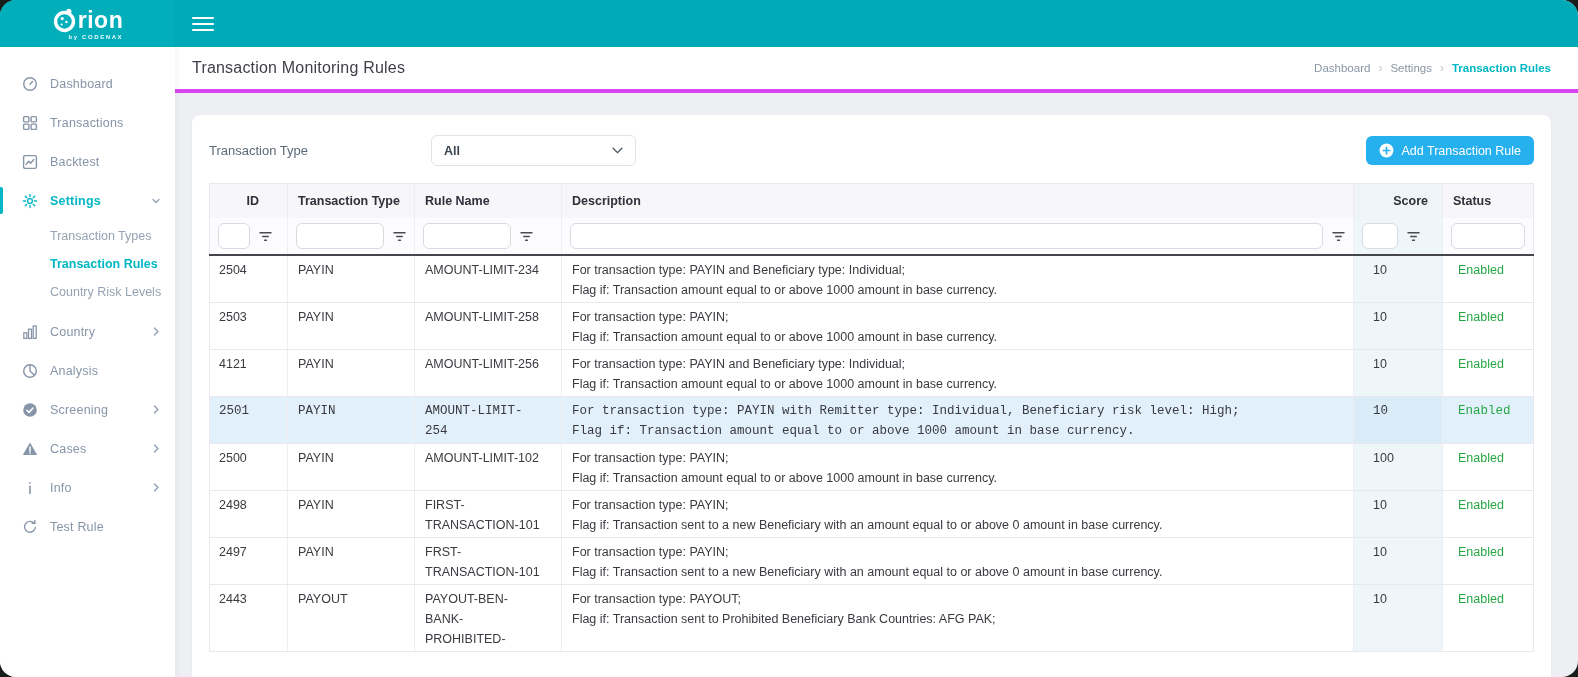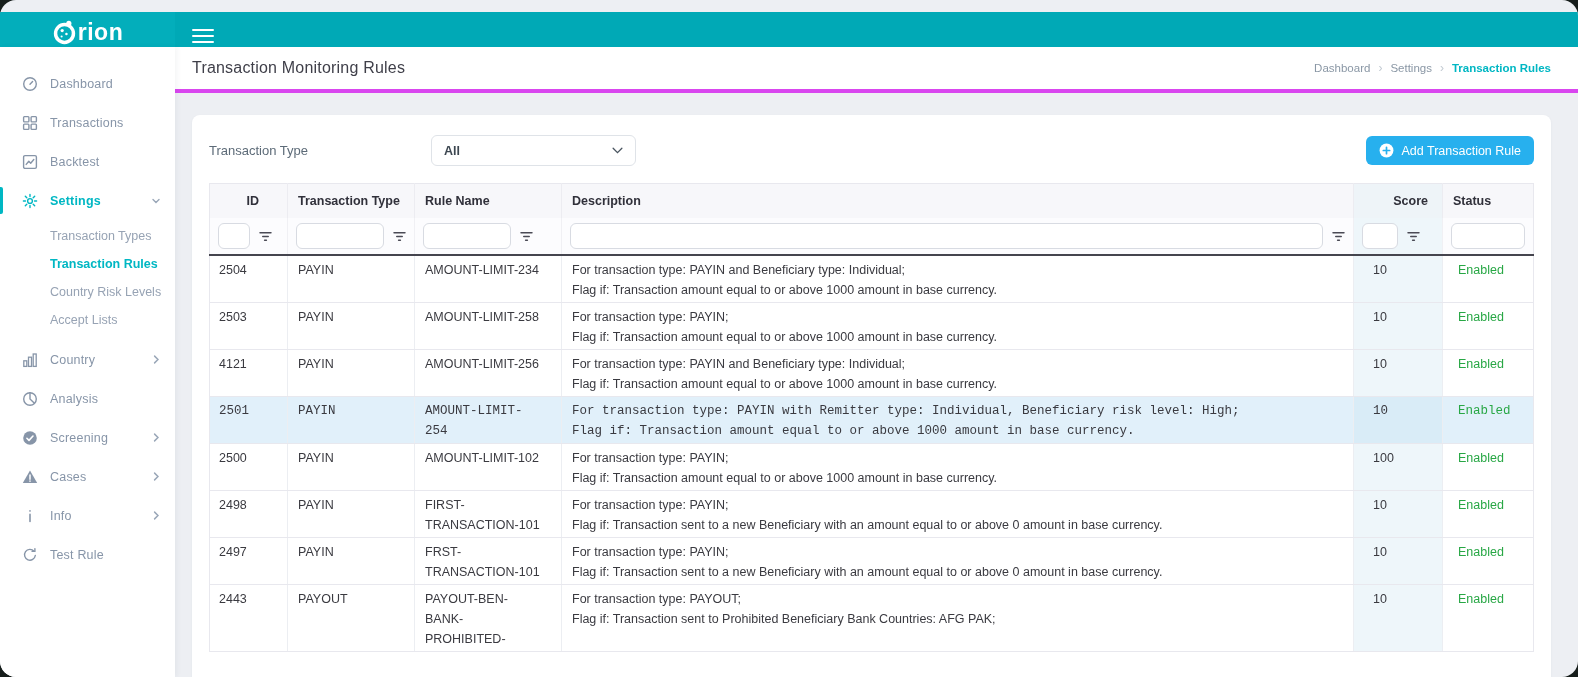--- a/index.html
+++ b/index.html
@@ -8,21 +8,21 @@
     background:#161d1b;
     font-family:"Liberation Sans", sans-serif;
     display:flex; align-items:flex-start; justify-content:center;
   }
   .app {
     position:relative; width:1578px; height:677px;
     border-radius:16px; overflow:hidden; background:#edeff3;
   }
 
   
-  .topbar { position:absolute; top:12px; left:0; right:0; height:47px; background:var(--accent,#00a9b6); display:flex; }
+  .topbar { position:absolute; top:0; left:0; right:0; height:47px; background:var(--accent,#00a9b6); display:flex; }
   .logo-block { width:175px; height:47px; background:var(--accent-light,#03aebb); display:flex; align-items:center; justify-content:center; }
   .logo { display:flex; flex-direction:column; align-items:flex-end; }
   .logo-row { display:flex; align-items:center; gap:1px; }
   .logo-text { color:#fff; font-size:23px; font-weight:bold; letter-spacing:.5px; line-height:22px; }
   .logo-byline { color:#e8fbfc; font-size:6px; letter-spacing:1.6px; margin-top:1px; font-weight:bold; }
   .hamburger { margin-left:17px; align-self:center; width:22px; cursor:pointer; }
   .hamburger span { display:block; height:2px; background:#fff; margin:4px 0; border-radius:1px; }
 
   
   .sidebar { position:absolute; top:47px; left:0; bottom:0; width:175px; background:#fff; box-shadow:2px 0 5px rgba(40,50,70,.05); padding-top:17px; z-index:2; }
@@ -160,23 +160,20 @@
     <div class="subnav">
       <div class="subnav-item">
           <span>Transaction Types</span>
         </div>
       <div class="subnav-item active">
           <span>Transaction Rules</span>
         </div>
       <div class="subnav-item">
           <span>Country Risk Levels</span>
         </div>
-      <div class="subnav-item">
-          <span>Accept Lists</span>
-        </div>
     </div>
 
     <div class="nav-item">
       <span class="nav-icon">
         <svg width="16" height="16" viewBox="0 0 16 16" stroke="currentColor" fill="none" stroke-width="1.3">
             <rect x="1.8" y="8.8" width="3" height="5.6"></rect>
             <rect x="6.5" y="5.2" width="3" height="9.2"></rect>
             <rect x="11.2" y="2" width="3" height="12.4"></rect>
           </svg>
       </span>

